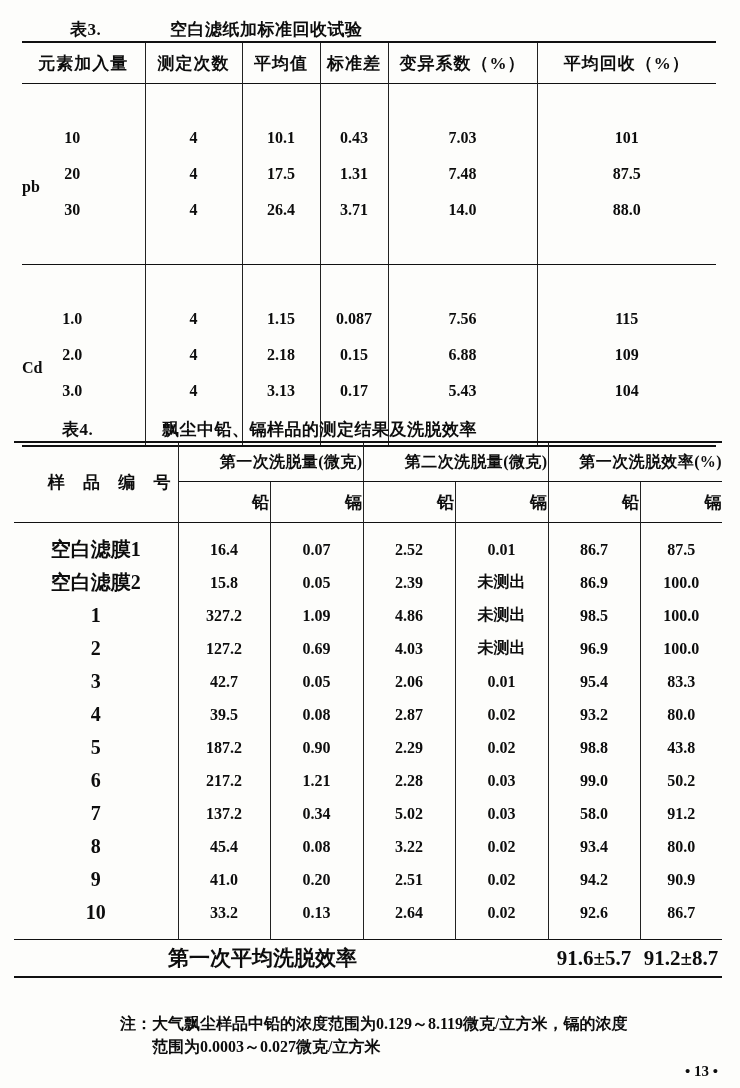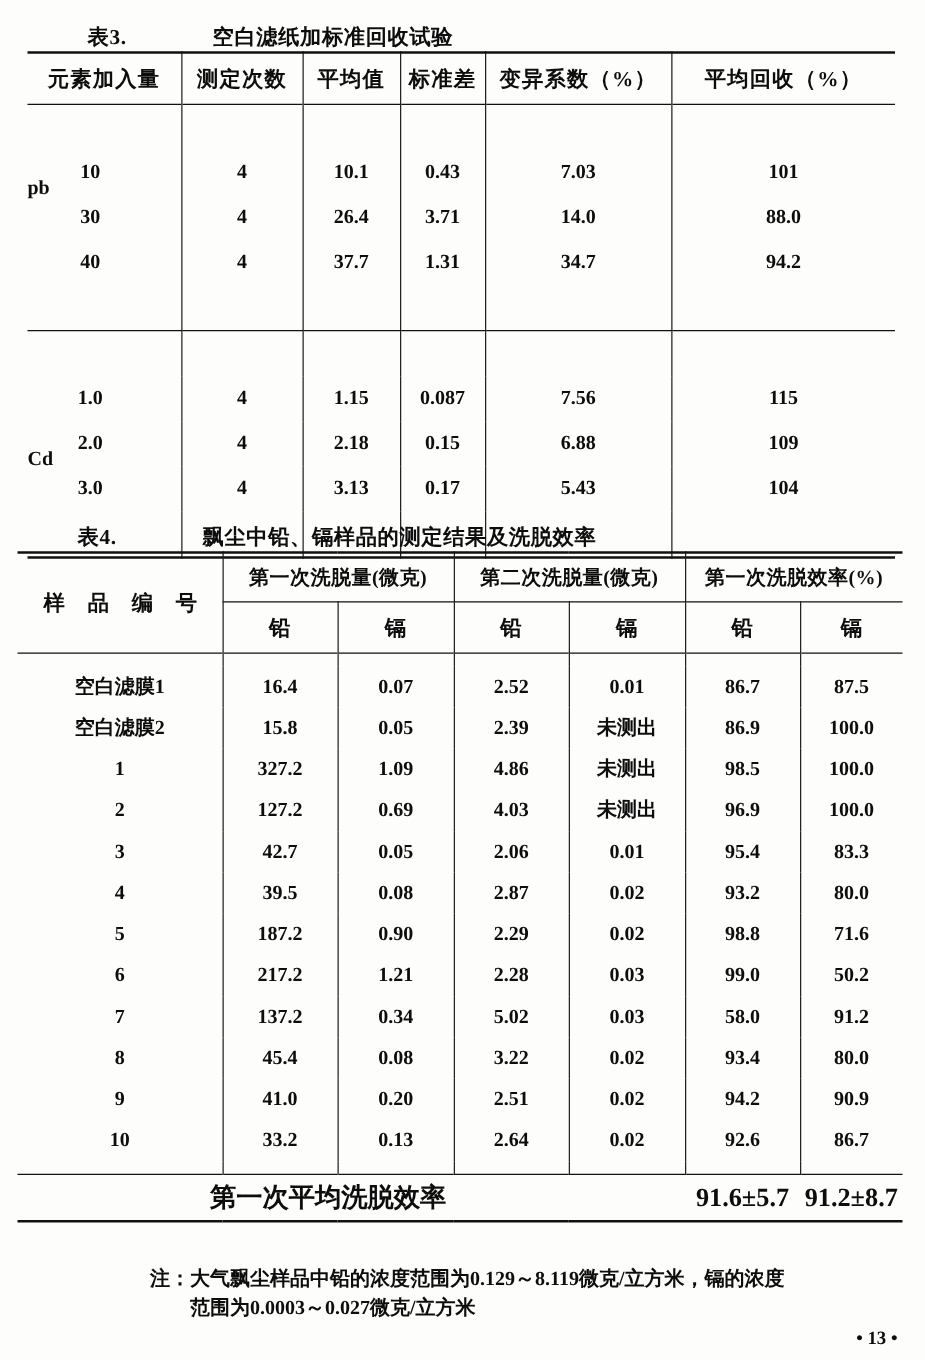--- a/index.html
+++ b/index.html
@@ -65,26 +65,27 @@
     border-bottom: 1.6px solid #111;
   }
   .blank-gap td { height: 12px; }
 
   
   #table4-wrap { position: absolute; left: 14px; top: 418px; width: 708px; }
   #table4 { width: 708px; }
   #table4 th {
     font-size: 16px;
     letter-spacing: 0.4px;
+    text-align: right;
   }
   #table4 th.grp-top { height: 38px; }
   #table4 th.sub { height: 40px; font-size: 17px; }
   #table4 th.samp { height: 78px; font-size: 17px; letter-spacing: 7px; padding-left: 8px;}
   #table4 tbody td { height: 33px; font-size: 16px; }
-  #table4 td.first-col { font-size: 16px; }
+  #table4 td.first-col { font-size: 20px; }
   #table4 .pad-row td { height: 10px; }
   #table4 tfoot td { height: 36px; font-size: 21px; }
 
   
   #note {
     position: absolute;
     left: 14px;
     top: 1012px;
     width: 712px;
     font-size: 16px;
@@ -147,37 +148,37 @@
 
         <tr>
           <td class="vline-r addamt">10</td>
           <td class="vline-r">4</td>
           <td class="vline-r">10.1</td>
           <td class="vline-r">0.43</td>
           <td class="vline-r">7.03</td>
           <td>101</td>
         </tr>
         <tr>
+          <td class="vline-r addamt">20</td>
+          <td class="vline-r">4</td>
+          <td class="vline-r">17.5</td>
+          <td class="vline-r">1.31</td>
+          <td class="vline-r">7.48</td>
+          <td>87.5</td>
+        </tr>
+        <tr>
           <td class="vline-r addamt grp-cell" style="position:relative">
             <span style="position:absolute;left:0;top:-14px;font-weight:bold">pb</span>
             <span>30</span>
           </td>
           <td class="vline-r">4</td>
           <td class="vline-r">26.4</td>
           <td class="vline-r">3.71</td>
           <td class="vline-r">14.0</td>
           <td>88.0</td>
-        </tr>
-        <tr>
-          <td class="vline-r addamt">40</td>
-          <td class="vline-r">4</td>
-          <td class="vline-r">37.7</td>
-          <td class="vline-r">1.31</td>
-          <td class="vline-r">34.7</td>
-          <td>94.2</td>
         </tr>
 
         <tr class="sep-row">
           <td class="vline-r"></td>
             <td class="vline-r"></td>
             <td class="vline-r"></td>
           <td class="vline-r"></td>
             <td class="vline-r"></td>
             <td></td>
         </tr>
@@ -326,21 +327,21 @@
             <td class="vline-r">93.2</td>
             <td>80.0</td>
           </tr>
           <tr>
             <td class="vline-r first-col">5</td>
             <td class="vline-r">187.2</td>
             <td class="vline-r">0.90</td>
             <td class="vline-r">2.29</td>
             <td class="vline-r">0.02</td>
             <td class="vline-r">98.8</td>
-            <td>71.6</td>
+            <td>43.8</td>
           </tr>
           <tr>
             <td class="vline-r first-col">6</td>
             <td class="vline-r">217.2</td>
             <td class="vline-r">1.21</td>
             <td class="vline-r">2.28</td>
             <td class="vline-r">0.03</td>
             <td class="vline-r">99.0</td>
             <td>50.2</td>
           </tr>

